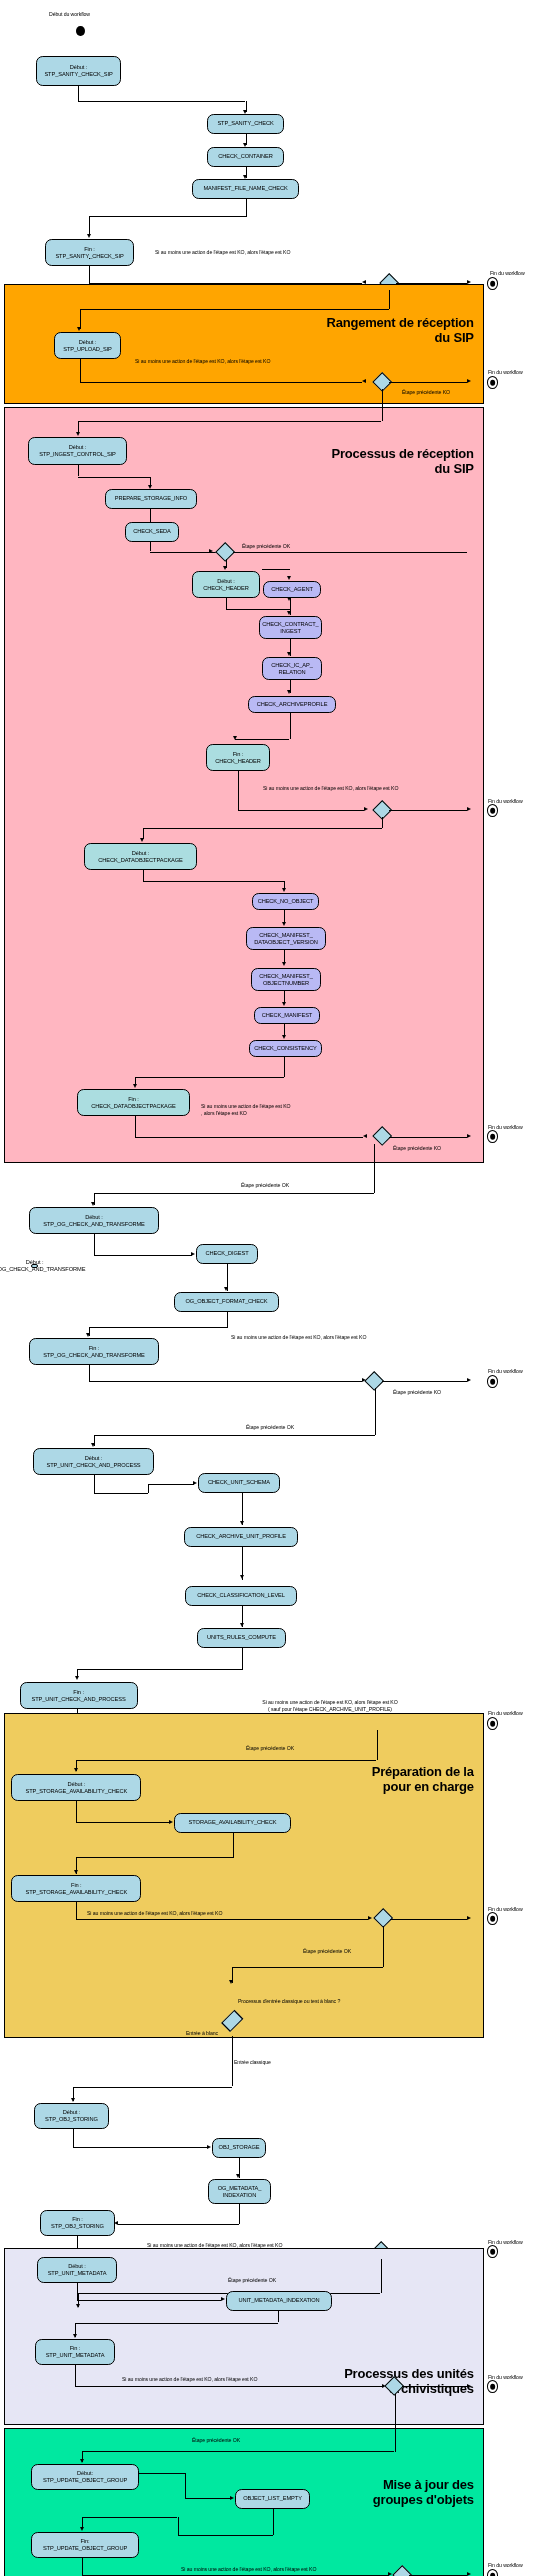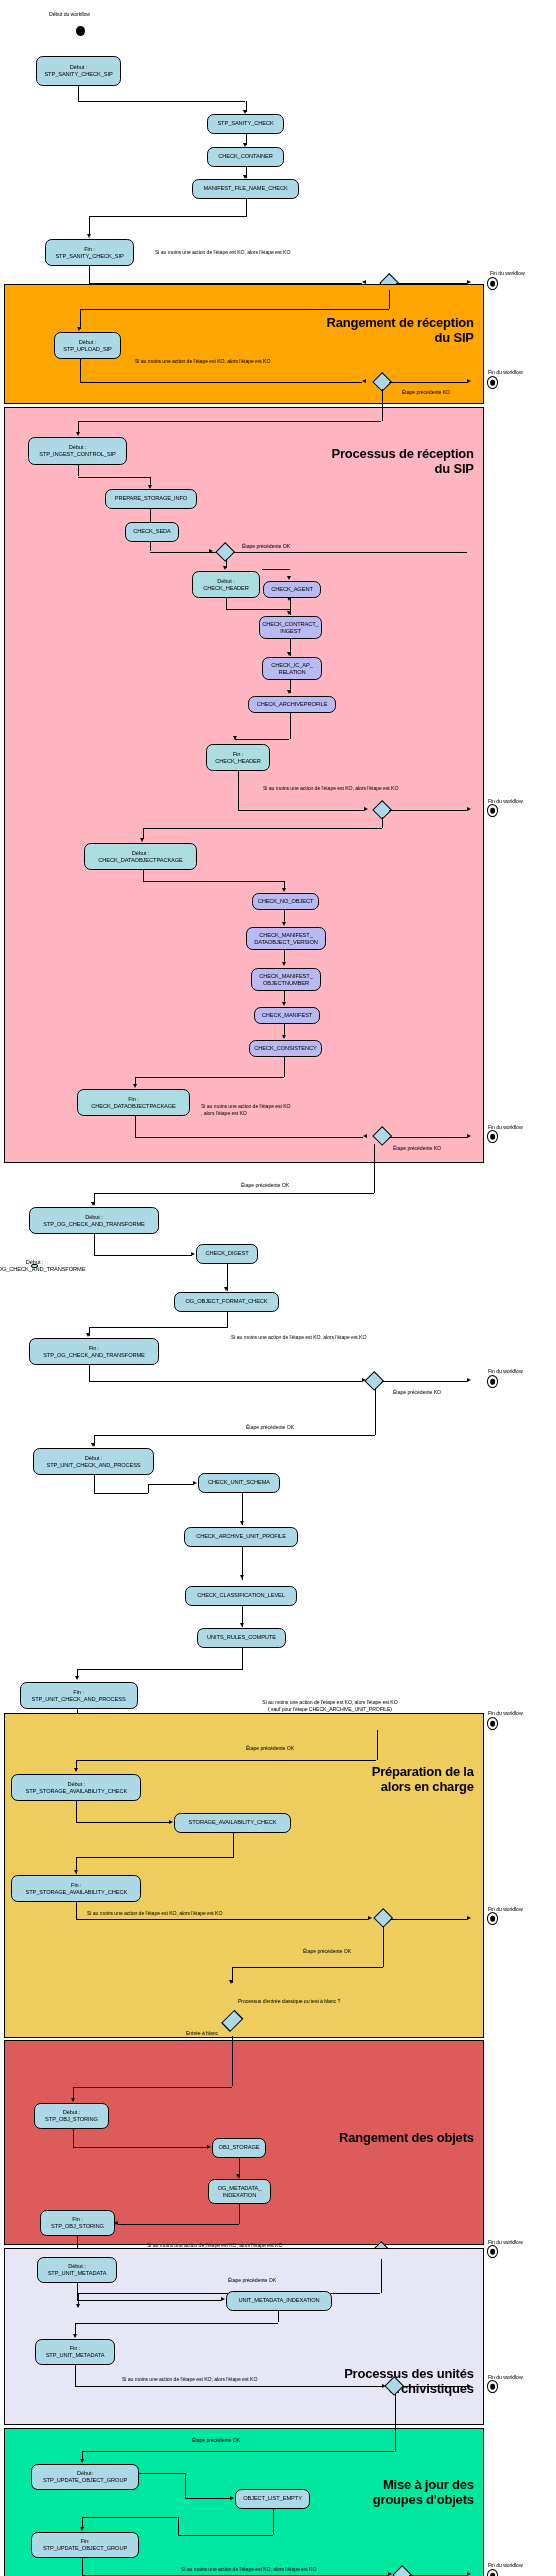--- a/index.html
+++ b/index.html
@@ -335,21 +335,21 @@
 ( sauf pour l'étape CHECK_ARCHIVE_UNIT_PROFILE)</div>
   <div class="arrow-r" style="left:361px;top:1720px;"></div>
   <div class="diamond" style="left:369px;top:1716px;width:14.4px;height:14.4px;"></div>
   <div class="h" style="left:384px;top:1723px;width:83px;"></div>
   <div class="arrow-r" style="left:467px;top:1720px;"></div>
   <div class="lbl" style="left:488px;top:1710px;">Fin du workflow</div>
   <div class="end-marker" style="left:487px;top:1717px;"></div>
 
   <div class="band" style="top:1713px;height:325px;background:#EFCC5E;">
     <div class="band-title" style="top:50px;">Préparation de la
-alors en charge</div>
+pour en charge</div>
   </div>
   <div class="v" style="left:377px;top:1730px;height:30px;"></div>
   <div class="h" style="left:76px;top:1760px;width:300px;"></div>
   <div class="v" style="left:76px;top:1760px;height:11.3px;"></div>
   <div class="arrow-d" style="left:74px;top:1768px;"></div>
   <div class="lbl" style="left:246px;top:1745px;">Étape précédente OK</div>
   <div class="node" style="left:11.3px;top:1774px;width:130px;height:27px;">Début :
 STP_STORAGE_AVAILABILITY_CHECK</div>
   <div class="v" style="left:76px;top:1801px;height:21.6px;"></div>
   <div class="h" style="left:76px;top:1874px;width:0;"></div>
@@ -376,23 +376,20 @@
   <div class="h" style="left:232px;top:1967px;width:151px;"></div>
   <div class="v" style="left:232px;top:1967px;height:15.5px;"></div>
   <div class="arrow-d" style="left:229px;top:1980px;"></div>
   <div class="lbl" style="left:303px;top:1948px;">Étape précédente OK</div>
   <div class="diamond" style="left:225px;top:2014px;width:14.4px;height:14.4px;transform:rotate(45deg) scale(0.9,1.35);"></div>
   <div class="lbl" style="left:238px;top:1998px;">Processus d'entrée classique ou test à blanc ?</div>
   <div class="lbl r" style="left:169px;top:2030px;width:49px;">Entrée à blanc</div>
   <div class="lbl" style="left:234px;top:2059px;">Entrée classique</div>
   <div class="v" style="left:232px;top:2036px;height:50px;"></div>
 
-  <div class="band" style="top:2040px;height:205px;background:#DC5C5C;">
-    <div class="band-title" style="top:89px;">Rangement des objets</div>
-  </div>
   <div class="v" style="left:232px;top:2040px;height:46px;"></div>
   <div class="h" style="left:73px;top:2087px;width:159px;"></div>
   <div class="v" style="left:73px;top:2087px;height:14.4px;"></div>
   <div class="arrow-d" style="left:71px;top:2098px;"></div>
   <div class="node" style="left:34px;top:2103px;width:75px;height:26px;">Début :
 STP_OBJ_STORING</div>
   <div class="v" style="left:73px;top:2129px;height:18.5px;"></div>
   <div class="h" style="left:73px;top:2107px;width:0;"></div>
   <div class="h" style="left:73px;top:2107px;width:0;"></div>
   <div class="h" style="left:73px;top:2107px;width:0;"></div>

